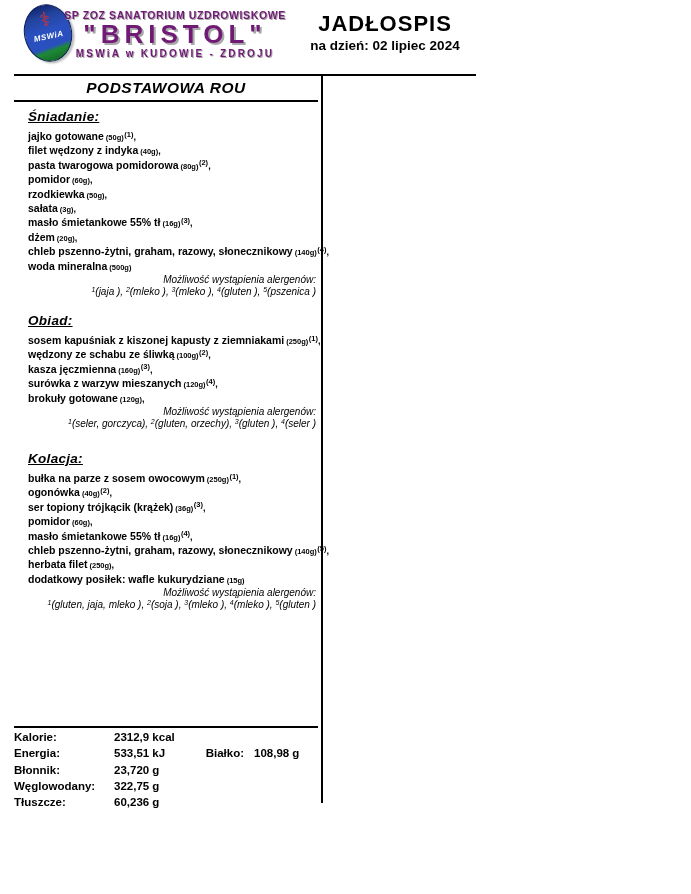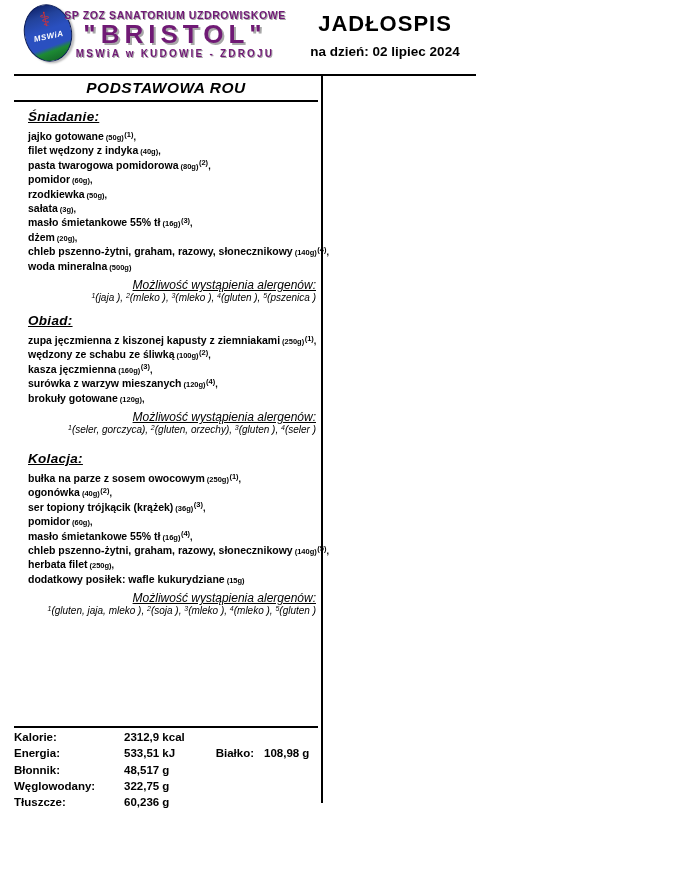--- a/index.html
+++ b/index.html
@@ -15,44 +15,44 @@
     border:1px solid #0a1a55;transform:rotate(-12deg);position:relative;box-shadow:2px 2px 2px #bdbdbd;
   }
   .logo-caduceus{position:absolute;top:3px;left:0;right:0;text-align:center;font-size:20px;color:#e03030;line-height:22px;}
   .logo-text{position:absolute;top:27px;left:0;right:0;text-align:center;font-size:8px;font-weight:bold;font-style:italic;color:#ffffff;letter-spacing:0.5px;}
   .org-block{position:absolute;left:64px;top:9px;width:222px;text-align:center;color:#701a75;}
   .org-line1{font-size:10.5px;font-weight:bold;letter-spacing:0.6px;text-shadow:1px 1px 0 #a8a8a8;white-space:nowrap;}
   .org-name{font-size:26px;font-weight:bold;letter-spacing:5px;line-height:27px;text-shadow:2px 2px 0 #a8a8a8;white-space:nowrap;}
   .org-line3{font-size:10px;font-weight:bold;letter-spacing:2.2px;text-shadow:1px 1px 0 #a8a8a8;white-space:nowrap;}
   .doc-block{position:absolute;left:295px;top:12px;width:180px;text-align:center;}
   .doc-title{font-size:22px;font-weight:bold;letter-spacing:1px;line-height:24px;}
-  .doc-date{font-size:13.5px;font-weight:bold;margin-top:8px;}
+  .doc-date{font-size:13.5px;font-weight:bold;margin-top:2px;}
   
   .rule-top{position:absolute;left:14px;top:74px;width:462px;height:2px;background:#000;}
   .rule-under-title{position:absolute;left:14px;top:100px;width:304px;height:2px;background:#000;}
   .rule-nutrition{position:absolute;left:14px;top:726px;width:304px;height:2px;background:#000;}
   .vdivider{position:absolute;left:321px;top:74px;width:2px;height:729px;background:#000;}
   .diet-title{position:absolute;left:14px;top:79px;width:304px;text-align:center;font-size:15.5px;font-weight:bold;font-style:italic;letter-spacing:0.5px;}
   
   .section{position:absolute;left:28px;width:288px;}
   .sec0{top:108px}.sec1{top:312px}.sec2{top:450px}
   .sec-heading{font-size:13.5px;font-weight:bold;font-style:italic;text-decoration:underline;line-height:17px;margin-bottom:5px;letter-spacing:0.3px;}
   .item{font-size:10.5px;font-weight:bold;line-height:12.4px;white-space:nowrap;}
   .iname{}
   .iportion{font-size:7.5px;margin-left:2px;}
   .iref{font-size:7.5px;position:relative;top:-3.5px;margin-left:0.5px;line-height:0;}
   .isep{font-size:9px;}
-  .allergen-header{margin-top:6px;text-align:right;font-style:italic;font-size:12px;text-decoration:underline;line-height:11.5px;}
+  .allergen-header{margin-top:0;text-align:right;font-style:italic;font-size:10px;line-height:11.5px;}
   .allergen-line{text-align:right;font-style:italic;font-size:10px;line-height:12px;white-space:nowrap;}
   .aref{font-size:7px;position:relative;top:-3px;line-height:0;}
   
   .nutrition{position:absolute;left:14px;top:731px;width:300px;}
   .nrow{display:flex;font-size:11.5px;font-weight:bold;height:16.3px;}
   .nlabel{width:100px;}
-  .nvalue{width:82px;margin-left:10px;}
+  .nvalue{width:82px;}
   .nlabel2{width:48px;text-align:right;}
   .nvalue2{margin-left:10px;text-align:right;}
 </style>
 </head>
 <body>
 
 <div class="page">
 
   <div class="logo">
     <div class="logo-oval">
@@ -91,21 +91,21 @@
           <div class="item"><span class="iname">dżem</span><span class="iportion">(20g)</span><span class="isep">,</span></div>
           <div class="item"><span class="iname">chleb pszenno-żytni, graham, razowy, słonecznikowy</span><span class="iportion">(140g)</span><span class="iref">(4)</span><span class="isep">,</span></div>
           <div class="item"><span class="iname">woda mineralna</span><span class="iportion">(500g)</span></div>
         </div>
         <div class="allergen-header">Możliwość wystąpienia alergenów:</div>
         <div class="allergen-line"><span class="aref">1</span>(jaja ), <span class="aref">2</span>(mleko ), <span class="aref">3</span>(mleko ), <span class="aref">4</span>(gluten ), <span class="aref">5</span>(pszenica )</div>
       </div>
       <div class="section sec1">
         <div class="sec-heading">Obiad:</div>
         <div class="items">
-          <div class="item"><span class="iname">zupa jęczmienna z kiszonej kapusty z ziemniakami</span><span class="iportion">(250g)</span><span class="iref">(1)</span><span class="isep">,</span></div>
+          <div class="item"><span class="iname">sosem kapuśniak z kiszonej kapusty z ziemniakami</span><span class="iportion">(250g)</span><span class="iref">(1)</span><span class="isep">,</span></div>
           <div class="item"><span class="iname">wędzony ze schabu ze śliwką</span><span class="iportion">(100g)</span><span class="iref">(2)</span><span class="isep">,</span></div>
           <div class="item"><span class="iname">kasza jęczmienna</span><span class="iportion">(160g)</span><span class="iref">(3)</span><span class="isep">,</span></div>
           <div class="item"><span class="iname">surówka z warzyw mieszanych</span><span class="iportion">(120g)</span><span class="iref">(4)</span><span class="isep">,</span></div>
           <div class="item"><span class="iname">brokuły gotowane</span><span class="iportion">(120g)</span><span class="isep">,</span></div>
         </div>
         <div class="allergen-header">Możliwość wystąpienia alergenów:</div>
         <div class="allergen-line"><span class="aref">1</span>(seler, gorczyca), <span class="aref">2</span>(gluten, orzechy), <span class="aref">3</span>(gluten ), <span class="aref">4</span>(seler )</div>
       </div>
       <div class="section sec2">
         <div class="sec-heading">Kolacja:</div>
@@ -133,21 +133,21 @@
         <span class="nvalue2"></span>
       </div>
       <div class="nrow">
         <span class="nlabel">Energia:</span>
         <span class="nvalue">533,51 kJ</span>
         <span class="nlabel2">Białko:</span>
         <span class="nvalue2">108,98 g</span>
       </div>
       <div class="nrow">
         <span class="nlabel">Błonnik:</span>
-        <span class="nvalue">48,517 g</span>
+        <span class="nvalue">23,720 g</span>
         <span class="nlabel2"></span>
         <span class="nvalue2"></span>
       </div>
       <div class="nrow">
         <span class="nlabel">Węglowodany:</span>
         <span class="nvalue">322,75 g</span>
         <span class="nlabel2"></span>
         <span class="nvalue2"></span>
       </div>
       <div class="nrow">

